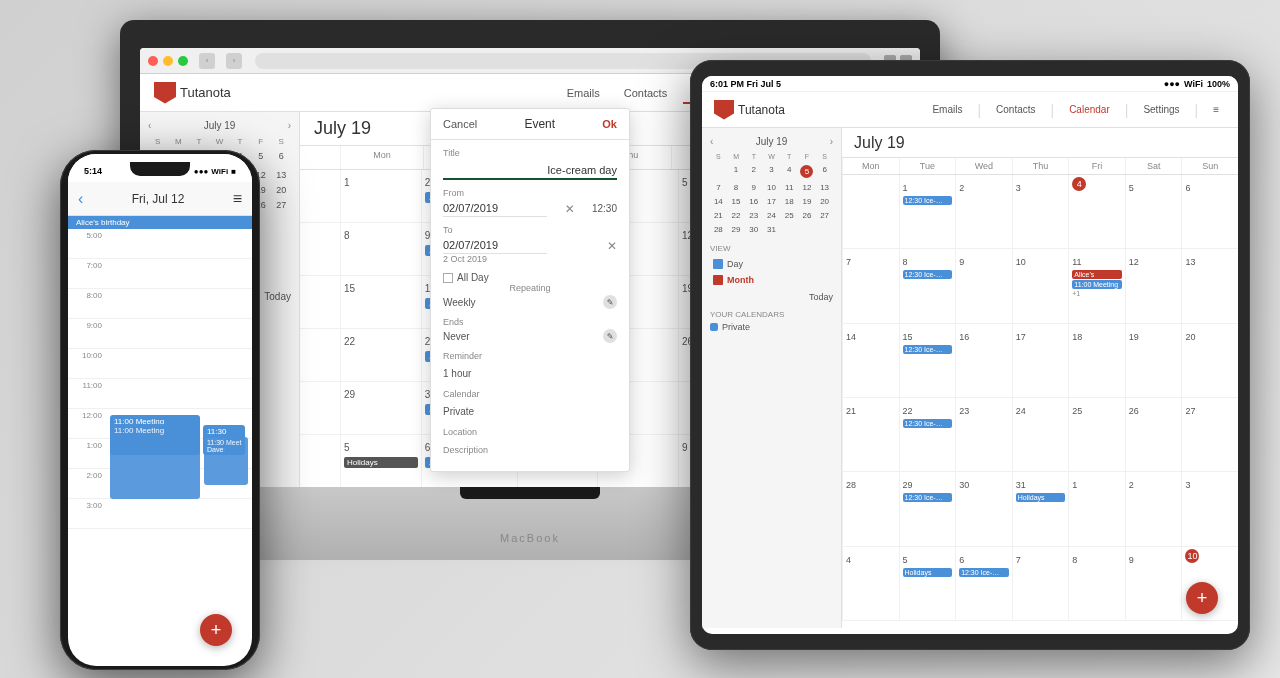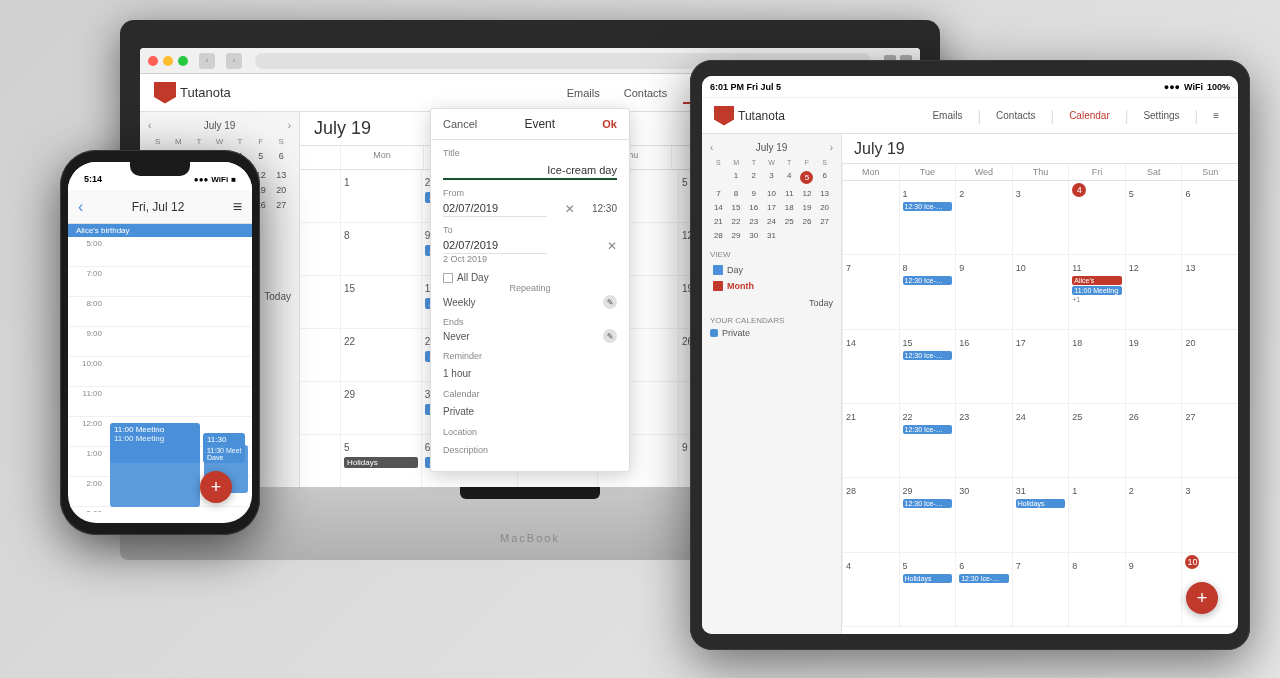--- a/index.html
+++ b/index.html
@@ -279,24 +279,24 @@
     .iphone {
       position: absolute;
       left: 60px;
       top: 150px;
       width: 200px;
       height: 420px;
       z-index: 10;
     }
     .iphone-body {
       width: 200px;
-      height: 385px;
+      height: 520px;
       background: #1a1a1a;
       border-radius: 36px;
-      padding: 12px 8px;
+      padding: 4px 8px;
       box-shadow: 0 15px 50px rgba(0,0,0,0.6), inset 0 0 0 1px #3a3a3a;
       position: relative;
     }
     .iphone-notch {
       position: absolute;
       top: 12px;
       left: 50%;
       transform: translateX(-50%);
       width: 60px;
       height: 14px;
@@ -389,21 +389,21 @@
     }
     .ipad-screen {
       width: 100%;
       height: 100%;
       background: #fff;
       border-radius: 10px;
       overflow: hidden;
       position: relative;
     }
     .ipad-status-bar {
-      height: 22px;
+      height: 16px;
       background: #fff;
       display: flex;
       align-items: center;
       justify-content: space-between;
       padding: 0 8px;
       font-size: 9px;
       font-weight: 600;
       border-bottom: 1px solid #f0f0f0;
     }
     .ipad-status-right { display: flex; gap: 4px; align-items: center; }

